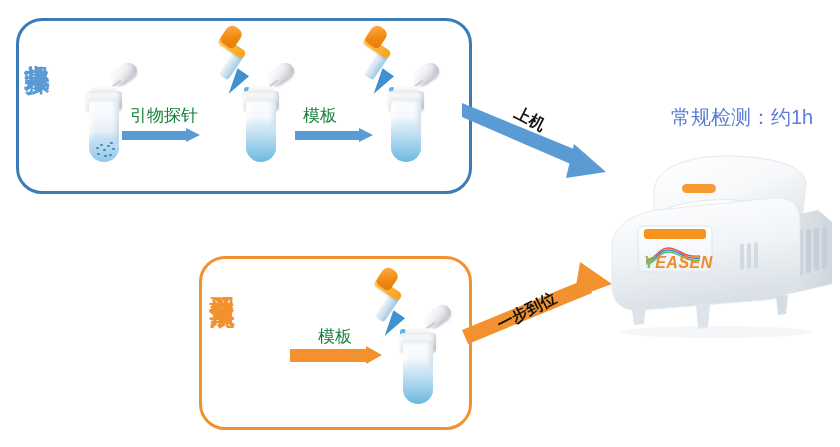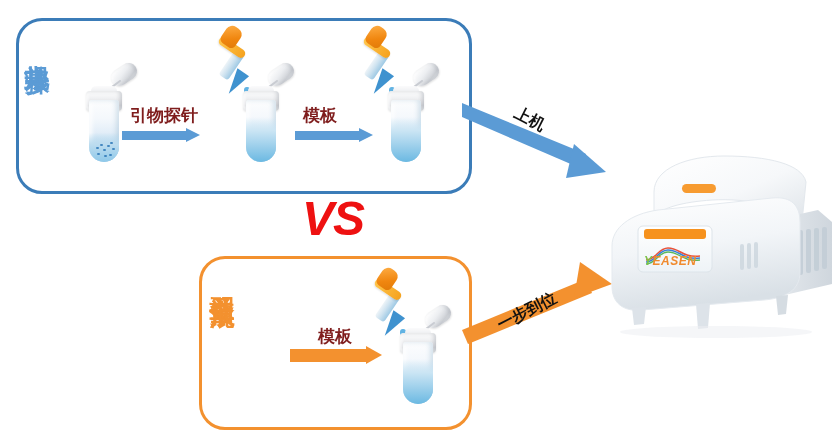--- a/index.html
+++ b/index.html
@@ -18,21 +18,21 @@
   
   .vlabel{
     position:absolute;writing-mode:vertical-rl;text-orientation:upright;
     font-weight:bold;letter-spacing:2px;line-height:1.02;
     white-space:nowrap;user-select:none;
   }
   .vlabel.conv{left:24px;top:44px;font-size:25px;color:#5b9bd5;}
   .vlabel.pre{left:209px;top:276px;font-size:25px;color:#f3912f;}
 
   
-  .steplabel{position:absolute;font-weight:bold;color:#7f1d1d;white-space:nowrap;}
+  .steplabel{position:absolute;font-weight:normal;color:#15803d;white-space:nowrap;}
   .sl1{left:130px;top:104px;font-size:17px;}
   .sl2{left:303px;top:104px;font-size:17px;}
   .sl3{left:318px;top:325px;font-size:17px;}
 
   
   .harrow{position:absolute;height:15px;}
   .harrow .bar{position:absolute;left:0;top:3px;height:9px;border-radius:0;}
   .harrow .head{position:absolute;top:0;width:0;height:0;border-top:7.5px solid transparent;border-bottom:7.5px solid transparent;}
   .harrow.blue .bar{background:#5b9bd5;}
   .harrow.blue .head{border-left:14px solid #5b9bd5;}
@@ -123,21 +123,21 @@
     position:absolute;left:20px;top:44px;width:0;height:0;
     border-left:7px solid transparent;border-right:7px solid transparent;
     border-top:26px solid #3f92cf;
     transform:rotate(34deg);
   }
   .drop{position:absolute;background:#62b3e3;border-radius:50% 50% 55% 55%;}
 
   
   .machine{position:absolute;left:596px;top:148px;width:244px;height:200px;}
   .logo{
-    position:absolute;font-size:12px;font-weight:bold;font-style:italic;
+    position:absolute;font-size:16px;font-weight:bold;font-style:italic;
     letter-spacing:.5px;color:#f08a2e;white-space:nowrap;
   }
   .logo .g{color:#7cc24a;}
 </style>
 </head>
 <body>
 
 <div class="stage">
 
   <div class="panel conventional"></div>
@@ -215,21 +215,20 @@
     </div>
   </div>
 
   <svg class="diag blue" width="160" height="85" viewBox="0 0 160 85">
     <path d="M2,6 L126,58 L134,40 L158,73 L118,76 L126,58 L2,6 Z" fill="none"></path>
     <polygon points="0,3 124,54 118,68 0,17" fill="#5b9bd5"></polygon>
     <polygon points="112,44 144,72 104,78" fill="#5b9bd5"></polygon>
   </svg>
   <div class="diaglabel dl-blue">上机</div>
 
-  <div class="vs">VS</div>
 
   <div class="panel premix"></div>
 
   <div class="vlabel pre">翌圣全预混</div>
 
   <div class="steplabel sl3">模板</div>
   <div class="harrow orange a3">
     <div class="bar"></div>
     <div class="head"></div>
   </div>
@@ -252,20 +251,21 @@
       <div class="fill" style="height:72%;background:linear-gradient(180deg,rgba(150,205,235,0) 0%,#cbe5f4 30%,#9ccfeb 65%,#6bb9e2 100%);"></div>
     </div>
   </div>
 
   <svg class="diag orange" width="160" height="85" viewBox="0 0 160 85">
     <polygon points="0,68 124,17 130,31 6,82" fill="#f3912f"></polygon>
     <polygon points="118,0 150,22 112,36" fill="#f3912f"></polygon>
   </svg>
   <div class="diaglabel dl-orange">一步到位</div>
 
+  <div class="result r-conv">常规检测：约1h</div>
 
   <div class="machine">
     <svg width="244" height="200" viewBox="0 0 244 200">
       <defs>
         <linearGradient id="lidG" x1="0" y1="0" x2="1" y2="1">
           <stop offset="0" stop-color="#ffffff"></stop>
           <stop offset="0.55" stop-color="#f6f8fa"></stop>
           <stop offset="1" stop-color="#dfe4e9"></stop>
         </linearGradient>
         <linearGradient id="bodyG" x1="0" y1="0" x2="0.25" y2="1">

